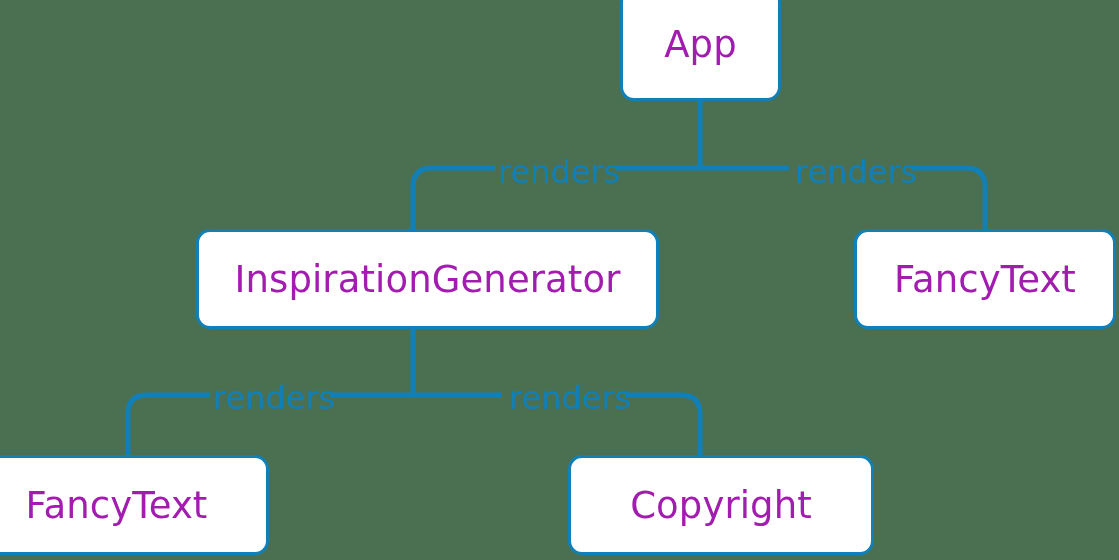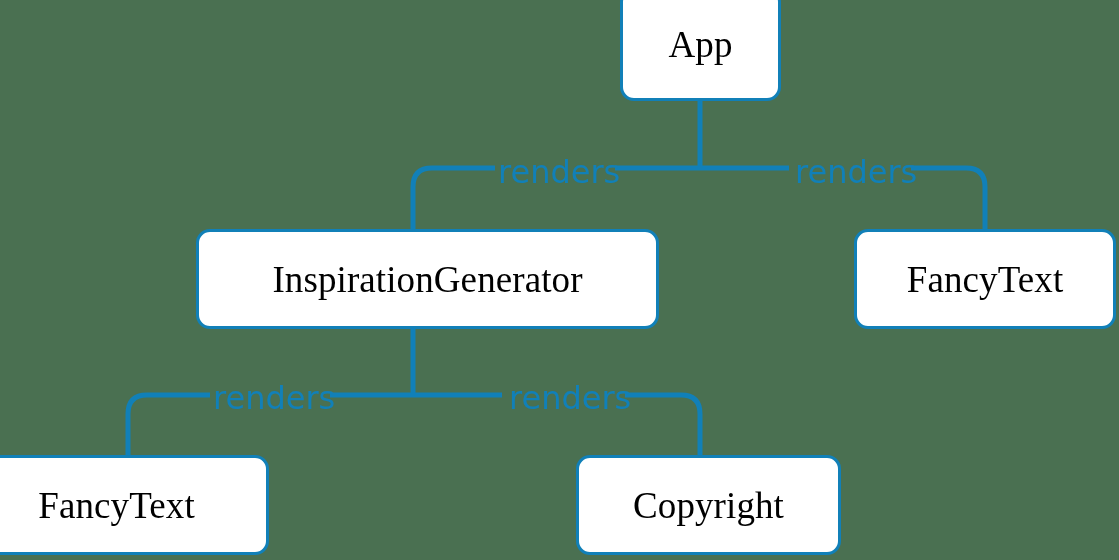--- a/index.html
+++ b/index.html
@@ -30,42 +30,41 @@
     box-sizing: border-box;
     background: #ffffff;
     border: 3px solid #1180b8;
     border-radius: 14px;
     display: flex;
     align-items: center;
     justify-content: center;
     z-index: 2;
   }
   .node-label {
-    color: #000000;
+    color: #a21caf;
     font-size: 37px;
     line-height: 1;
     letter-spacing: 0.1px;
     white-space: nowrap;
-    font-family: Liberation Serif, serif;
   }
   .edge-label {
     position: absolute;
     color: #1180b8;
     font-size: 32px;
     line-height: 1;
     white-space: nowrap;
     z-index: 3;
   }
 
   
   #node-app        { left: 620px; top: -12px;  width: 161px; height: 113px; border-radius: 14px; }
   #node-inspgen    { left: 196px; top: 229px;  width: 463px; height: 100px; }
   #node-fancy-right{ left: 854px; top: 229px;  width: 262px; height: 100px; }
   #node-fancy-left { left: -36px; top: 455px;  width: 305px; height: 100px; }
-  #node-copyright  { left: 568px; top: 455px;  width: 265px; height: 100px; margin-left: 8px; }
+  #node-copyright  { left: 568px; top: 455px;  width: 306px; height: 100px; }
 
   
   #label-app-inspgen   { left: 498px; top: 156px; }
   #label-app-fancy     { left: 795px; top: 156px; }
   #label-ig-fancy      { left: 213px; top: 382px; }
   #label-ig-copyright  { left: 509px; top: 382px; }
 </style>
 </head>
 <body>
 

